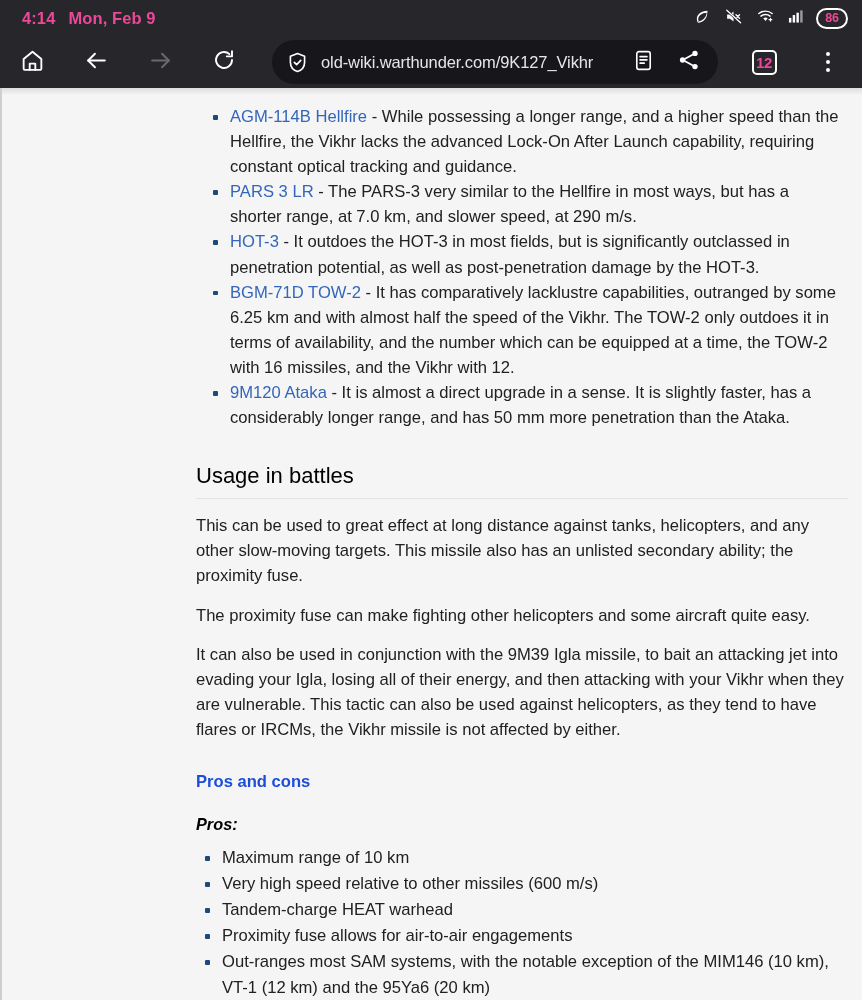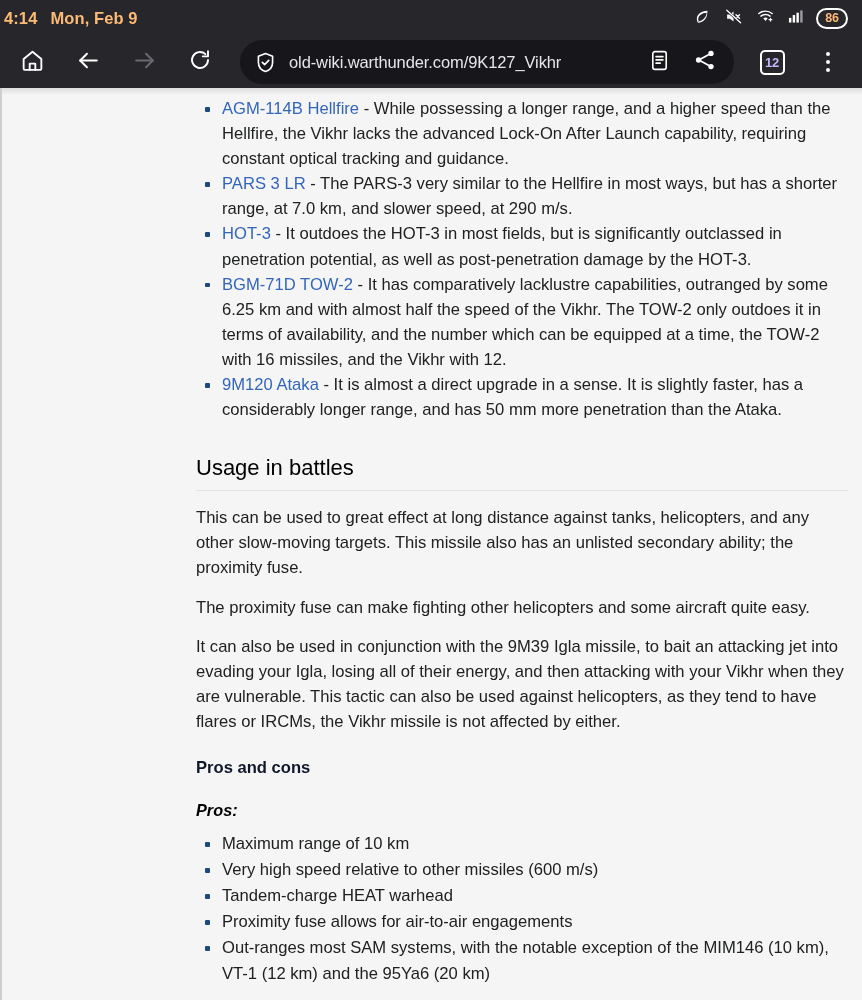--- a/index.html
+++ b/index.html
@@ -9,22 +9,22 @@
     font-family: "Liberation Sans", sans-serif;
     background: #f4f4f4;
   }
 
   
   .status-bar {
     height: 36px;
     background: #26262b;
     display: flex;
     align-items: center;
-    padding: 0 14px 0 4px;
-    color: #fdba74;
+    padding: 0 14px 0 22px;
+    color: #ec4899;
   }
   .status-left {
     display: flex;
     align-items: baseline;
     gap: 13px;
     font-size: 16.5px;
     font-weight: 700;
     letter-spacing: 0.1px;
   }
   .status-right {
@@ -48,21 +48,21 @@
     letter-spacing: -0.2px;
   }
 
   
   .toolbar {
     height: 52px;
     background: #26262b;
     display: flex;
     align-items: center;
     padding: 0 10px 0 8px;
-    gap: 8px;
+    gap: 16px;
   }
   .tb-btn {
     width: 48px; height: 44px;
     display: flex; align-items: center; justify-content: center;
     flex: 0 0 auto;
     cursor: pointer;
   }
   .tb-btn.disabled { opacity: 0.45; }
   .url-pill {
     flex: 1 1 auto;
@@ -91,23 +91,23 @@
     width: 46px; height: 44px;
     display:flex; align-items:center; justify-content:center;
     flex: 0 0 auto;
     cursor: pointer;
   }
   .tab-count {
     width: 25px; height: 25px;
     border: 2.2px solid #ffffff;
     border-radius: 5px;
     display: flex; align-items: center; justify-content: center;
-    font-size: 13px;
-    font-weight: 700;
-    color: #c4b5fd;
+    font-size: 15px;
+    font-weight: 700;
+    color: #ec4899;
     letter-spacing: -0.3px;
   }
   .kebab {
     display: flex; flex-direction: column; gap: 4px;
     align-items: center; justify-content: center;
   }
   .kebab i { width: 4px; height: 4px; border-radius: 50%; background: #ffffff; display: block; }
 
   
   .page {
@@ -128,21 +128,21 @@
   .content {
     padding: 0 14px 0 194px;
     color: #202122;
     font-size: 16.6px;
     line-height: 25.1px;
   }
   .content-inner { max-width: 660px; }
 
   ul.wiki {
     list-style: none;
-    margin: 0;
+    margin: 8px;
     padding: 0;
   }
   ul.wiki > li {
     position: relative;
     padding-left: 26px;
     margin: 0 0 0 0;
   }
   ul.wiki > li::before {
     content: "";
     position: absolute;
@@ -163,23 +163,23 @@
     padding-bottom: 6px;
     border-bottom: 1px solid #e3e3e3;
     font-family: "Liberation Serif", serif;
   }
   h2.sec span { font-family: "Liberation Sans", sans-serif; }
 
   p.para { margin: 14px 0 0 0; }
   h3.sub {
     font-size: 16.6px;
     font-weight: 700;
-    margin: 22px 0 0 0;
+    margin: 28px 0 0 0;
     line-height: 24px;
-    color: #0f172a;
+    color: #1d4ed8;
   }
   .lbl {
     font-size: 16.3px;
     font-weight: 700;
     margin: 18px 0 0 0;
     color: #000000;
     font-style: italic;
   }
   ul.simple {
     list-style: none;

